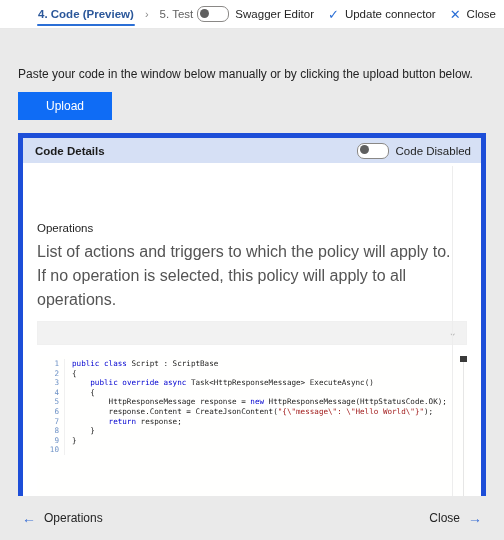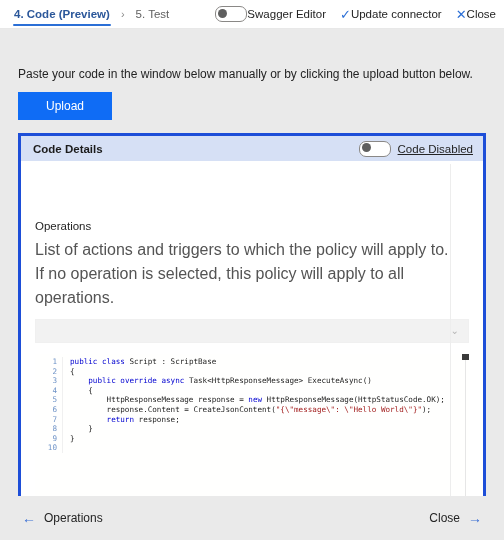--- a/index.html
+++ b/index.html
@@ -24,20 +24,21 @@
     display: flex;
     align-items: center;
     position: relative;
     border-bottom: 1px solid #e8e8e8;
   }
   .crumbs {
     display: flex;
     align-items: center;
     height: 28px;
     padding-left: 10px;
+    margin-left: 24px;
   }
   .crumb {
     font-size: 11.5px;
     color: #616161;
     height: 28px;
     display: flex;
     align-items: center;
     padding: 0 4px;
     white-space: nowrap;
   }
@@ -69,21 +70,21 @@
     right: 8px;
     top: 0;
     height: 28px;
     display: flex;
     align-items: center;
     gap: 14px;
   }
   .cmd-item {
     display: flex;
     align-items: center;
-    gap: 0;
+    gap: 6px;
     font-size: 11.5px;
     color: #242424;
     white-space: nowrap;
     height: 28px;
   }
 
   
   .switch {
     width: 30px;
     height: 14px;
@@ -124,21 +125,21 @@
     padding: 7px 28px;
     border: none;
     cursor: pointer;
     font-family: "Liberation Sans", sans-serif;
   }
 
   
   .card {
     margin-top: 13px;
     background: #ffffff;
-    border: 3px solid #1d4ed8;
+    border: 5px solid #1d4ed8;
     height: 383px;
     box-sizing: border-box;
     position: relative;
   }
   .card-header {
     background: #d6e0f5;
     height: 25px;
     display: flex;
     align-items: center;
     padding: 0 10px 0 12px;
@@ -146,21 +147,20 @@
   }
   .card-title {
     font-size: 11.5px;
     font-weight: bold;
     color: #1b1b1b;
   }
   .hdr-right {
     display: flex;
     align-items: center;
     gap: 7px;
-    text-decoration: underline;
   }
   .hdr-right .lbl { font-size: 11.5px; color: #242424; }
 
   .section {
     padding: 12px 14px 0 14px;
     margin-top: 47px;
   }
   .field-label {
     font-size: 11.5px;
     color: #242424;

